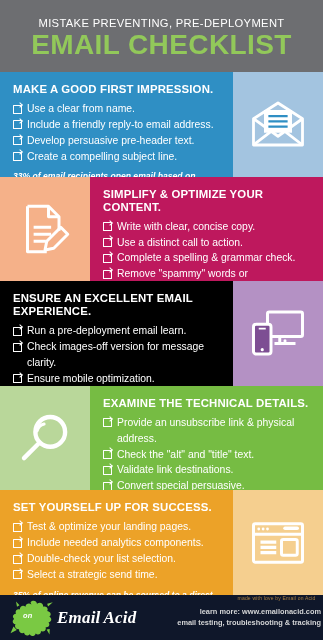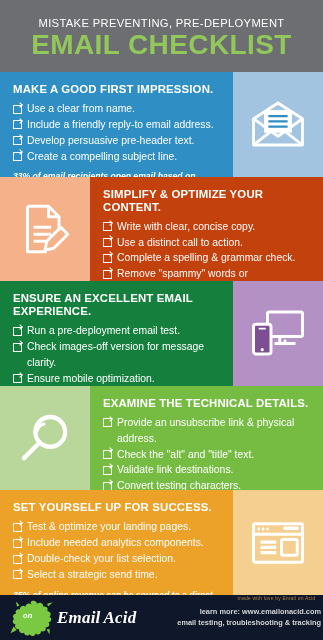--- a/index.html
+++ b/index.html
@@ -34,23 +34,23 @@
         margin-top:3.4px;border-radius:.5px;position:relative;}
   .cbox:after{content:"";position:absolute;top:-2.6px;right:-1.2px;width:3px;height:3px;
               border-top:1.3px solid #ffffff;border-right:1.3px solid #ffffff;
               transform:rotate(45deg);}
   .stat{margin-top:7px;font-size:8.6px;font-style:italic;font-weight:bold;color:#ffffff;
         line-height:1.35;}
 
   
   .sec-blue   {background:#2f8fc4;}
   .sec-blue   .panel-icon{background:#a3c4e0;}
-  .sec-orange1{background:#c2410c;}
+  .sec-orange1{background:#be185d;}
   .sec-orange1 .panel-icon{background:#f5b189;}
-  .sec-purple {background:#15803d;}
+  .sec-purple {background:#000000;}
   .sec-purple .panel-icon{background:#b491c4;}
   .sec-green  {background:#76bc43;}
   .sec-green  .panel-icon{background:#b9d79a;}
   .sec-orange2{background:#eca228;}
   .sec-orange2 .panel-icon{background:#f5cf8f;}
 
   .icon-svg{width:56px;height:56px;display:block;}
 
   
   .footer{height:45px;background:#0f172a;display:flex;align-items:center;
@@ -148,21 +148,21 @@
             </g>
           </svg>
         </div>
       </div>
       <div class="section sec-purple" style="flex: 1 1 0px;">
         <div class="panel-text">
           <div class="sec-title">ENSURE AN EXCELLENT EMAIL EXPERIENCE.</div>
           <ul class="check-list">
             <li>
               <span class="cbox"></span>
-              <span>Run a pre-deployment email test.</span>
+              <span>Run a pre-deployment email learn.</span>
             </li>
             <li>
               <span class="cbox"></span>
               <span>Check images-off version for message clarity.</span>
             </li>
             <li>
               <span class="cbox"></span>
               <span>Ensure mobile optimization.</span>
             </li>
           </ul>
@@ -191,21 +191,21 @@
             <li>
               <span class="cbox"></span>
               <span>Check the "alt" and "title" text.</span>
             </li>
             <li>
               <span class="cbox"></span>
               <span>Validate link destinations.</span>
             </li>
             <li>
               <span class="cbox"></span>
-              <span>Convert testing characters.</span>
+              <span>Convert special persuasive.</span>
             </li>
           </ul>
         </div>
         <div class="panel-icon">
           <svg class="icon-svg" viewBox="0 0 64 64">
             <g fill="none" stroke="#fff" stroke-width="5" stroke-linecap="round">
               <circle cx="38" cy="25" r="17"></circle>
               <path d="M25 38L8 55"></path>
               <path d="M31 16a11 11 0 0 0-8 8" stroke-width="3.4"></path>
             </g>

